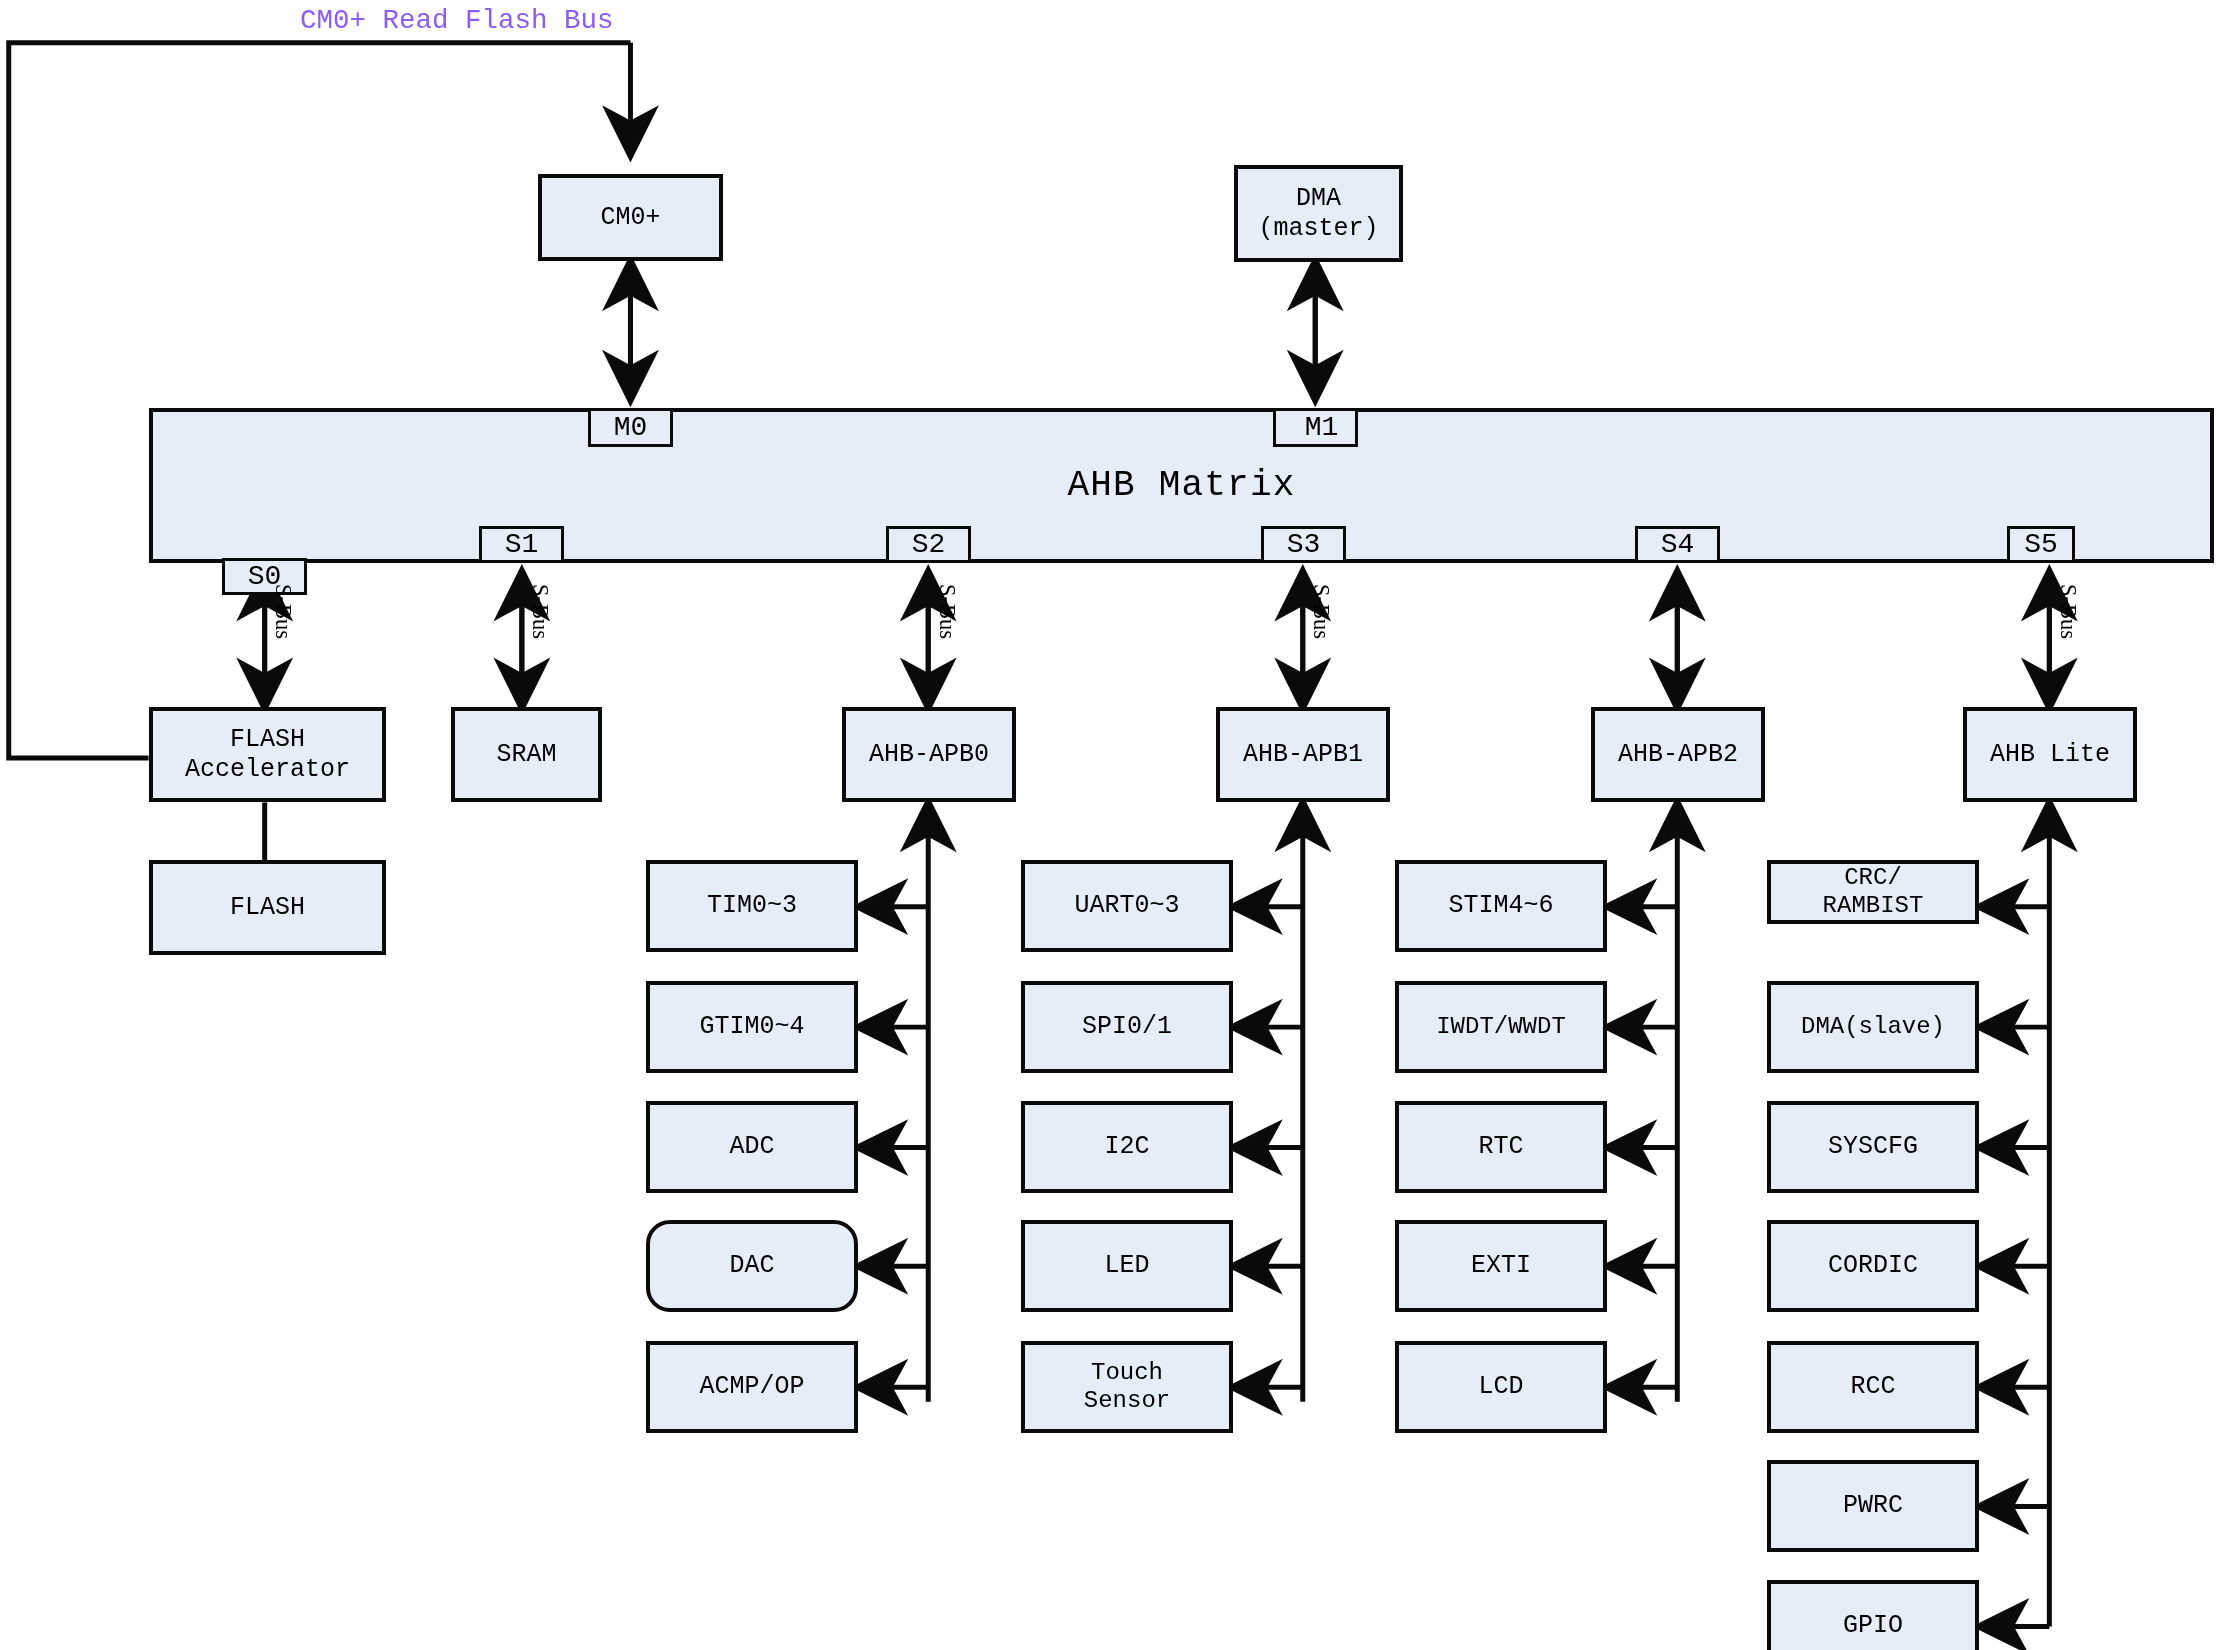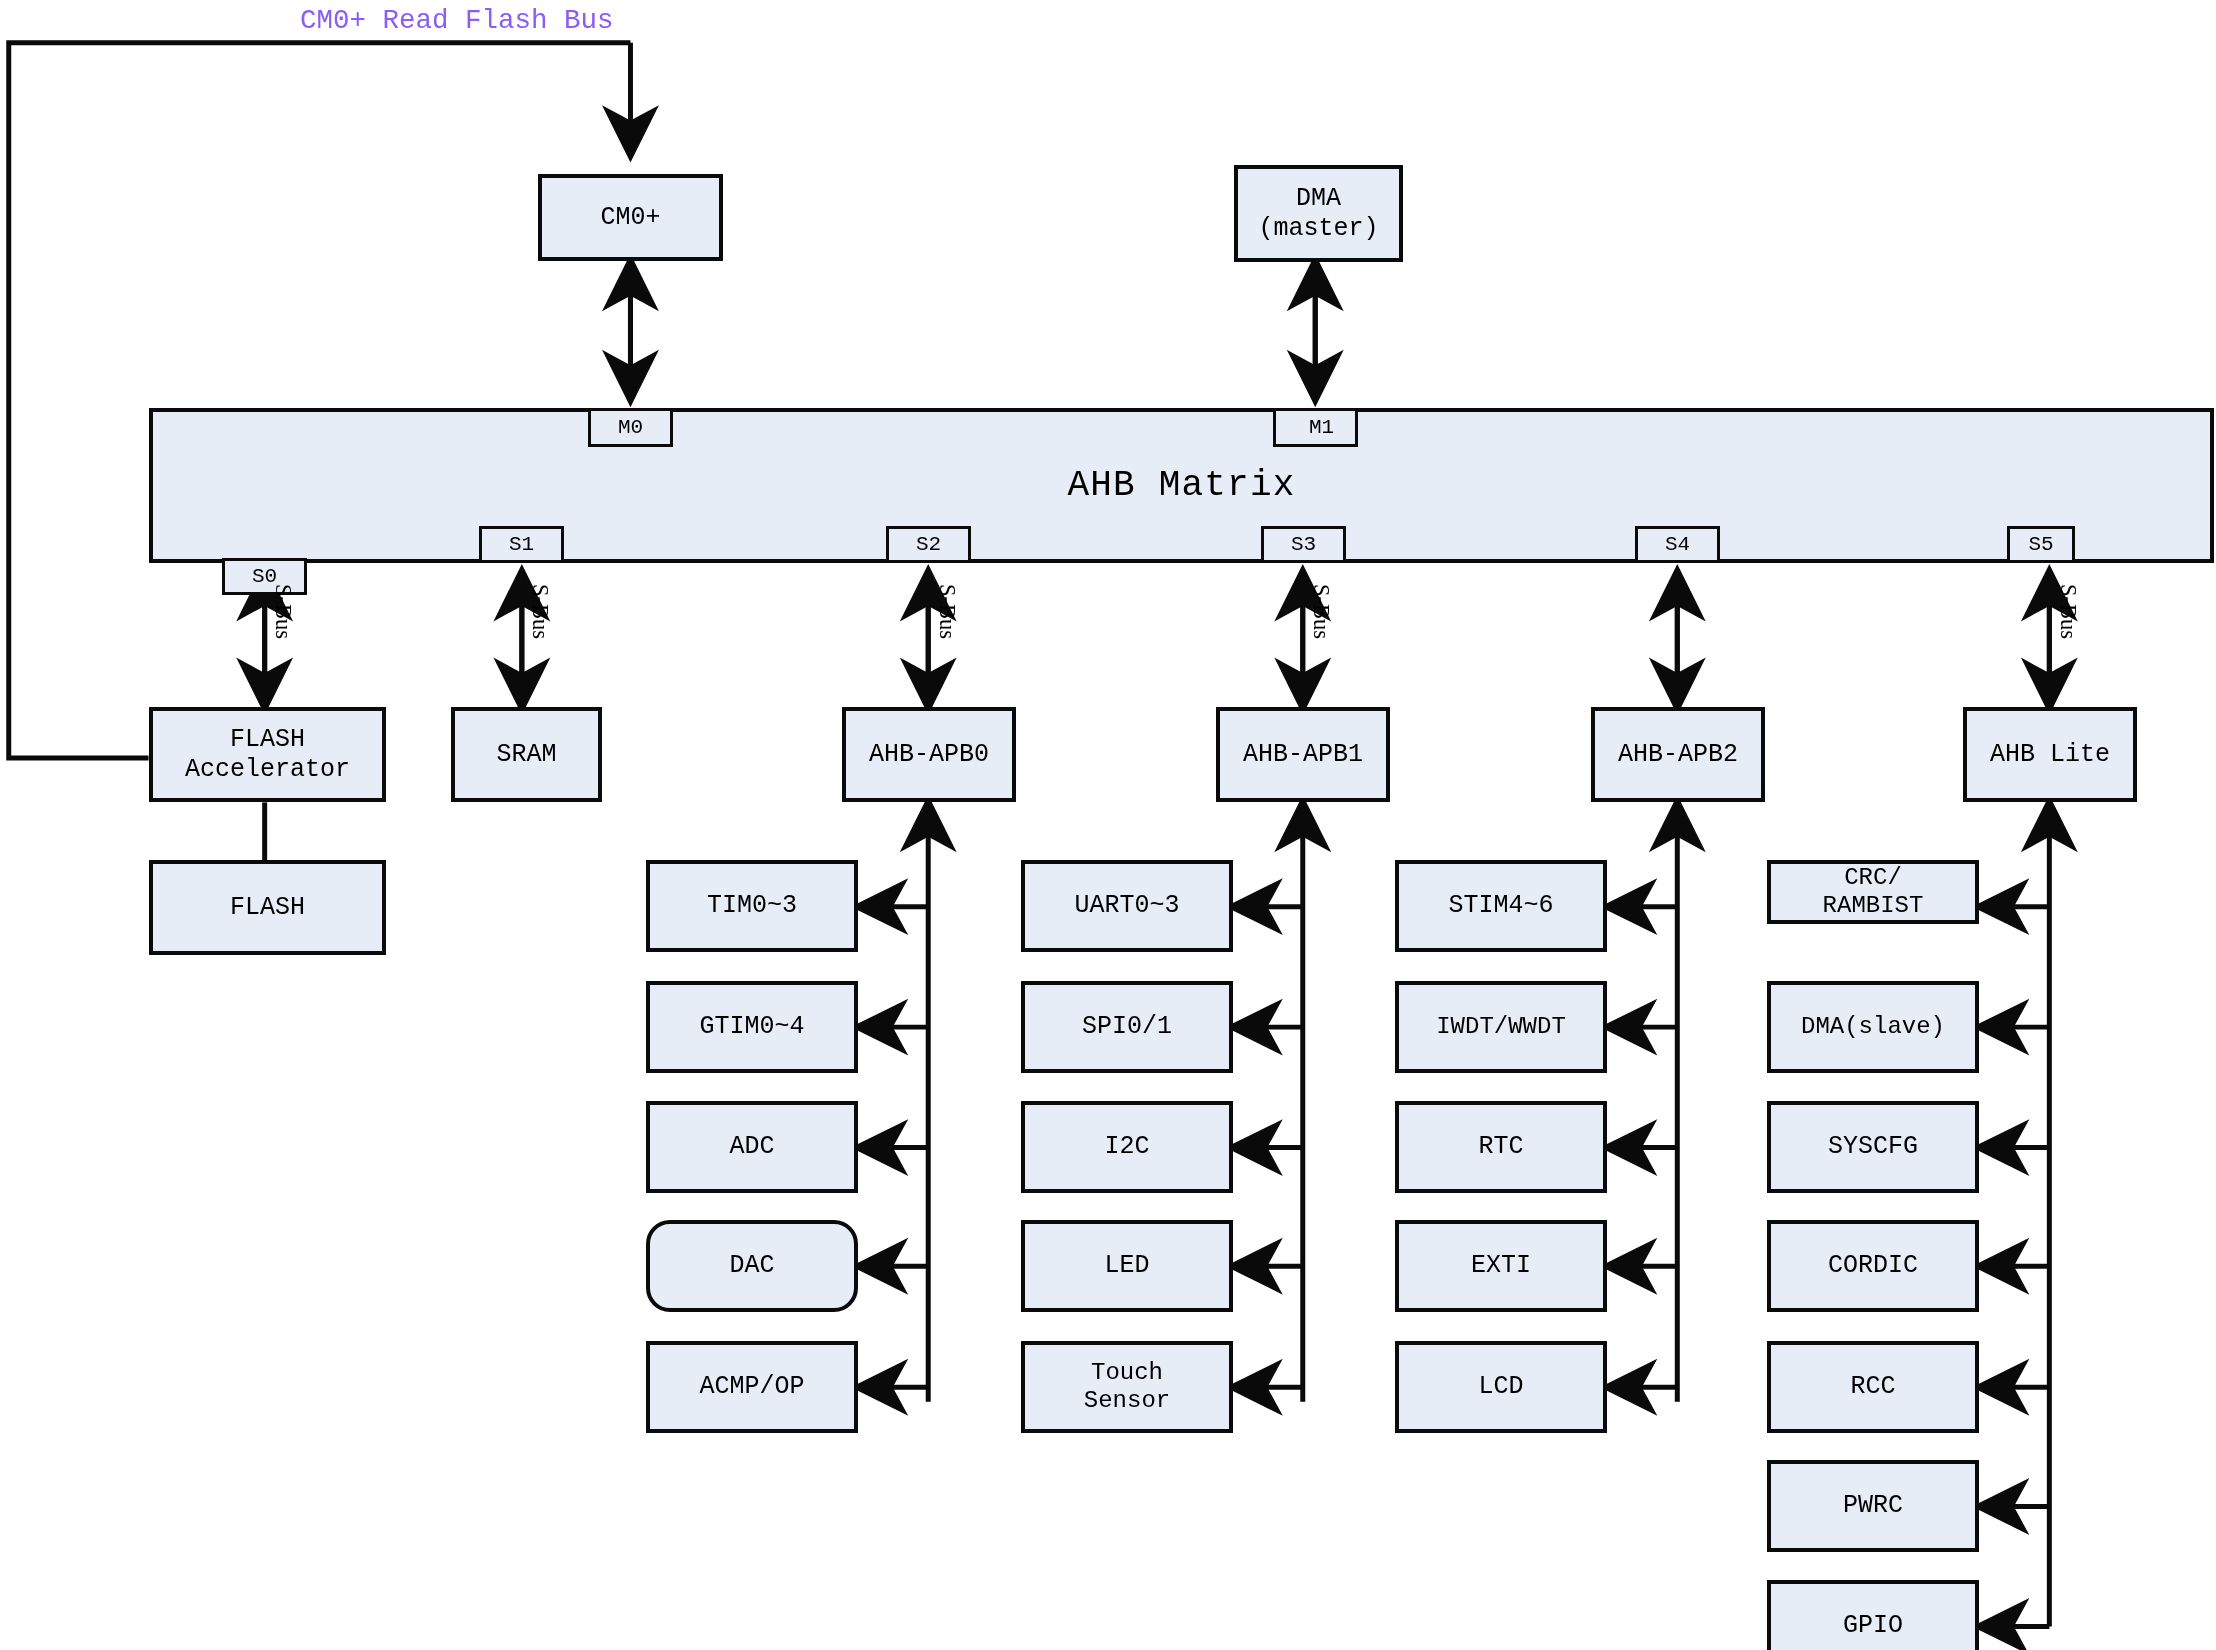--- a/index.html
+++ b/index.html
@@ -25,21 +25,21 @@
     white-space:pre-line;
     z-index:3;
   }
   .port{
     position:absolute;
     box-sizing:border-box;
     background:#e7edf7;
     border:3.1px solid #0a0a0a;
     display:flex;align-items:center;justify-content:center;
     font-family:"Liberation Mono","DejaVu Sans Mono",monospace;
-    font-size:21px;
+    font-size:28px;
     color:#000;
     z-index:5;
   }
   #matrix{
     position:absolute;
     left:149px;top:408px;width:2065px;height:155px;
     background:#e7edf7;
     border:4.4px solid #0a0a0a;
     box-sizing:border-box;
     z-index:2;

